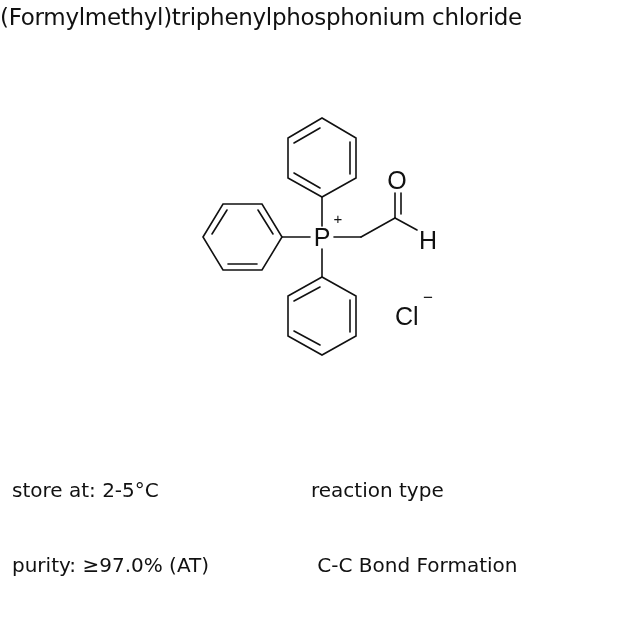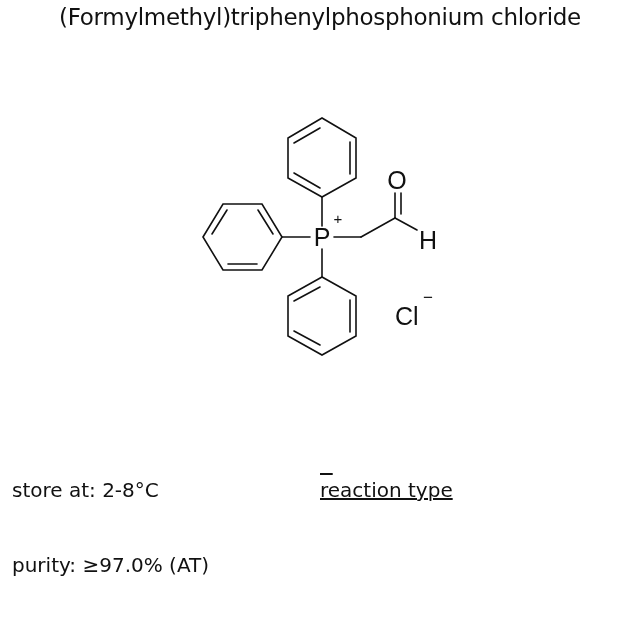--- a/index.html
+++ b/index.html
@@ -1,28 +1,28 @@
 <!DOCTYPE html>
 <html><head>
   <meta charset="utf-8">
   <style>
     html, body { margin: 0; padding: 0; background: #ffffff; }
     body { width: 640px; height: 640px; position: relative; overflow: hidden; color: #111; }
     .title {
-      position: absolute; left: 0; top: 4px; width: 640px; text-align: center;
+      position: absolute; left: 0; top: 4px; width: 640px; 
       font-family: "DejaVu Sans", sans-serif; font-size: 23px; letter-spacing: -0.3px;
       color: #111;
     }
     .structure { position: absolute; left: 0; top: 0; width: 640px; height: 400px; }
     .info {
       position: absolute; font-family: "DejaVu Sans", sans-serif; font-size: 20px;
       line-height: 25px; color: #111; white-space: pre;
     }
     .info-left { left: 12px; top: 428px; }
-    .info-right { left: 320px; top: 428px; text-decoration: underline; }
+    .info-right { left: 311px; top: 428px; }
     .info div { height: 25px; }
   </style>
 </head>
 <body>
 
 <div class="title">(Formylmethyl)triphenylphosphonium chloride</div>
 
 <svg class="structure" viewBox="0 0 640 400" width="640" height="400">
   <g stroke="#111" stroke-width="1.6" fill="none" stroke-linecap="round">
 
@@ -63,20 +63,21 @@
     <text x="322" y="246" font-size="25" text-anchor="middle">P</text>
     <text x="338" y="224" font-size="15" text-anchor="middle">+</text>
     <text x="397" y="189" font-size="25" text-anchor="middle">O</text>
     <text x="428" y="249" font-size="25" text-anchor="middle">H</text>
     <text x="395" y="325" font-size="25">Cl</text>
     <text x="428" y="303" font-size="17" text-anchor="middle">−</text>
   </g>
 </svg>
 
 <div class="info info-left">
-  <div>store at: 2-8°C</div>
+  <div>store at: 2-5°C</div>
   <div>purity: ≥97.0% (AT)</div>
   
 </div>
 
 <div class="info info-right">
   <div>reaction type</div>
+  <div> C-C Bond Formation</div>
 </div>
 
 </body></html>

